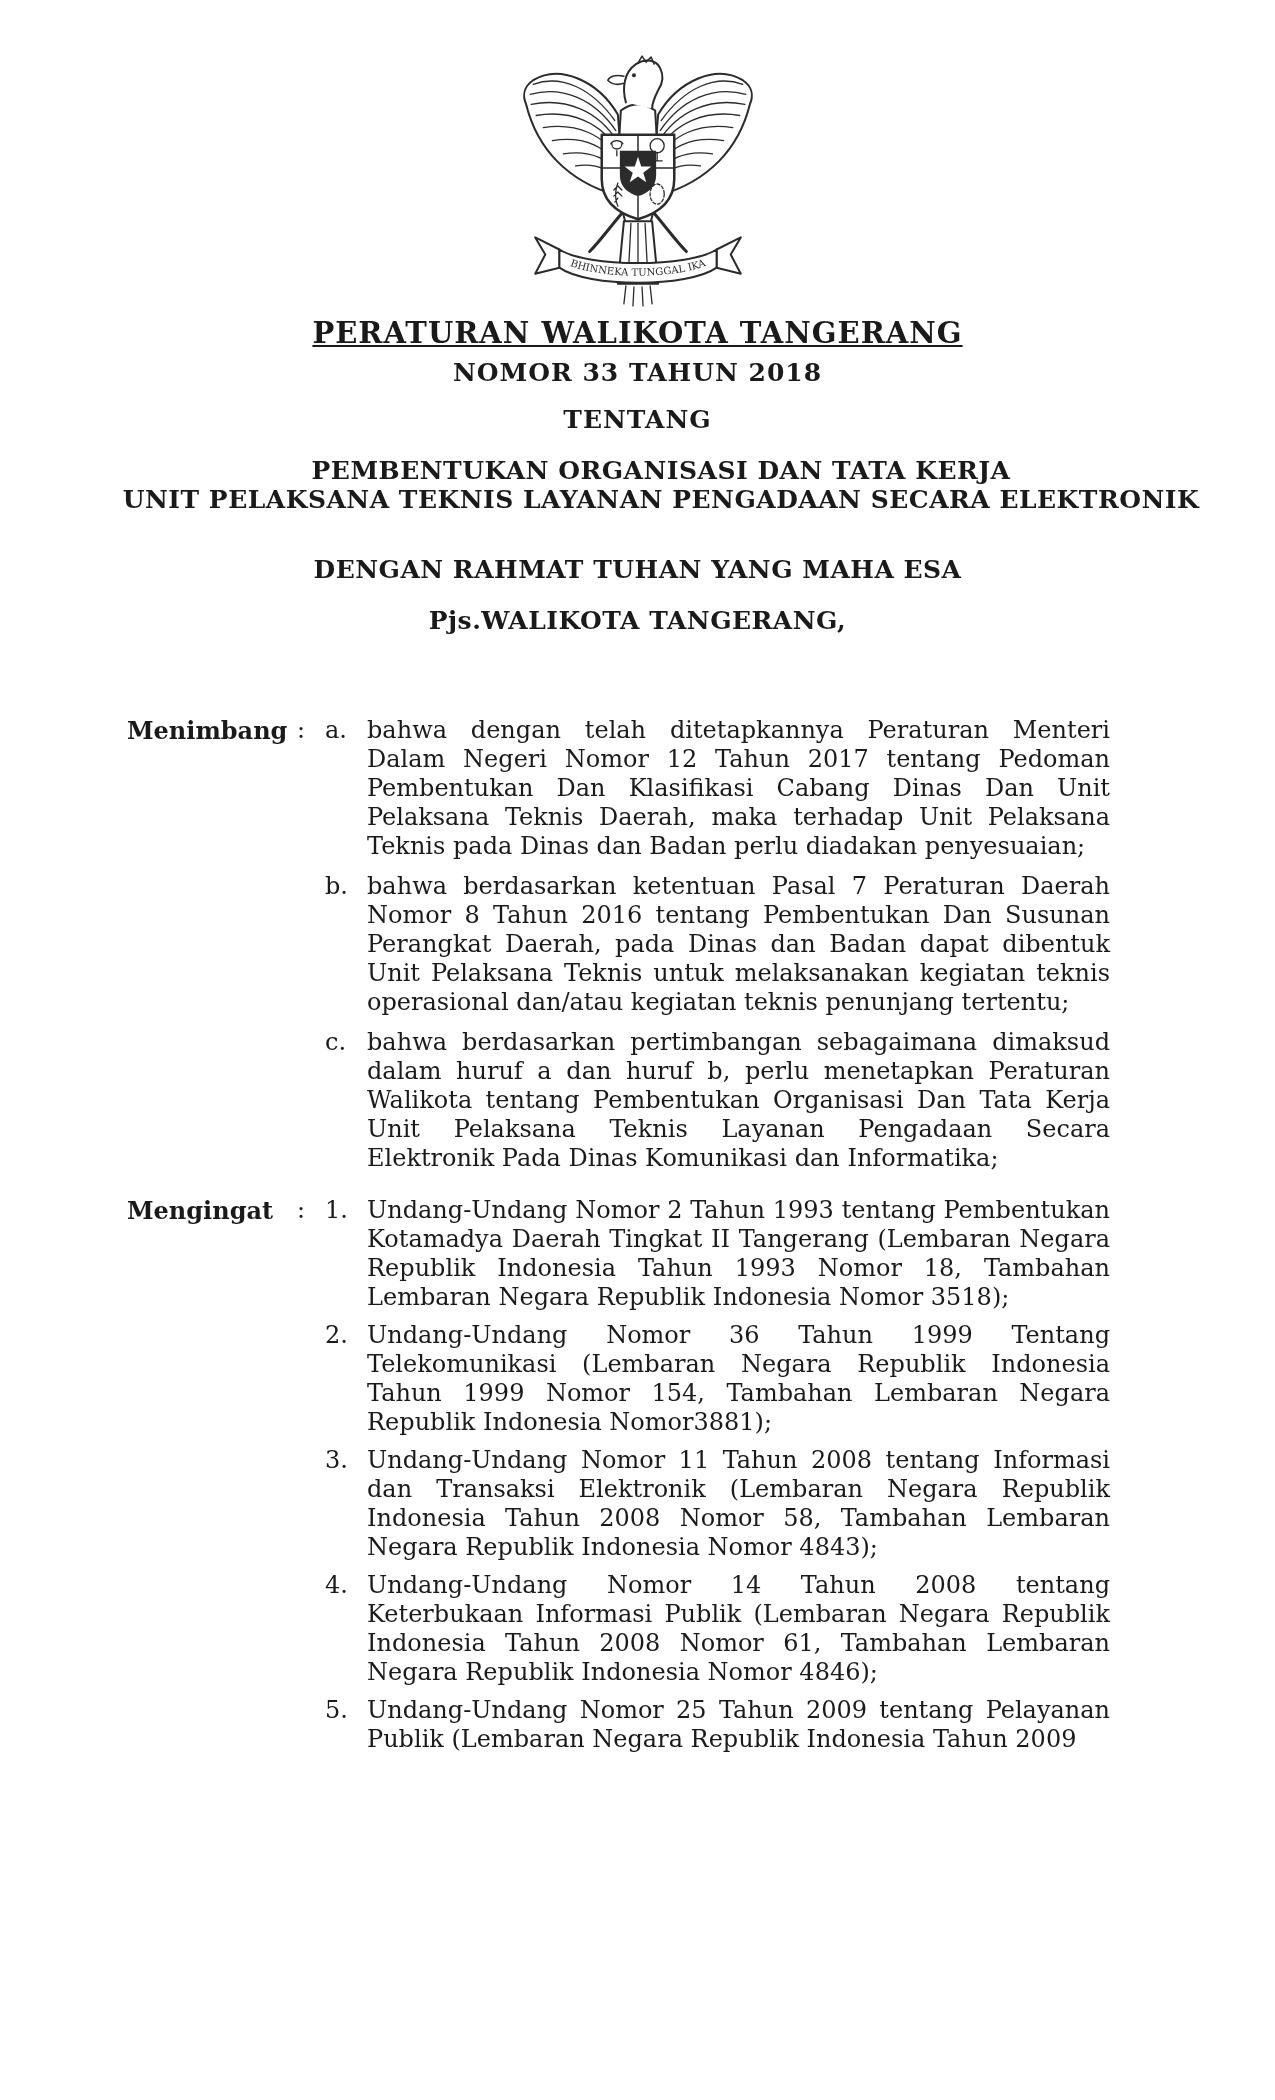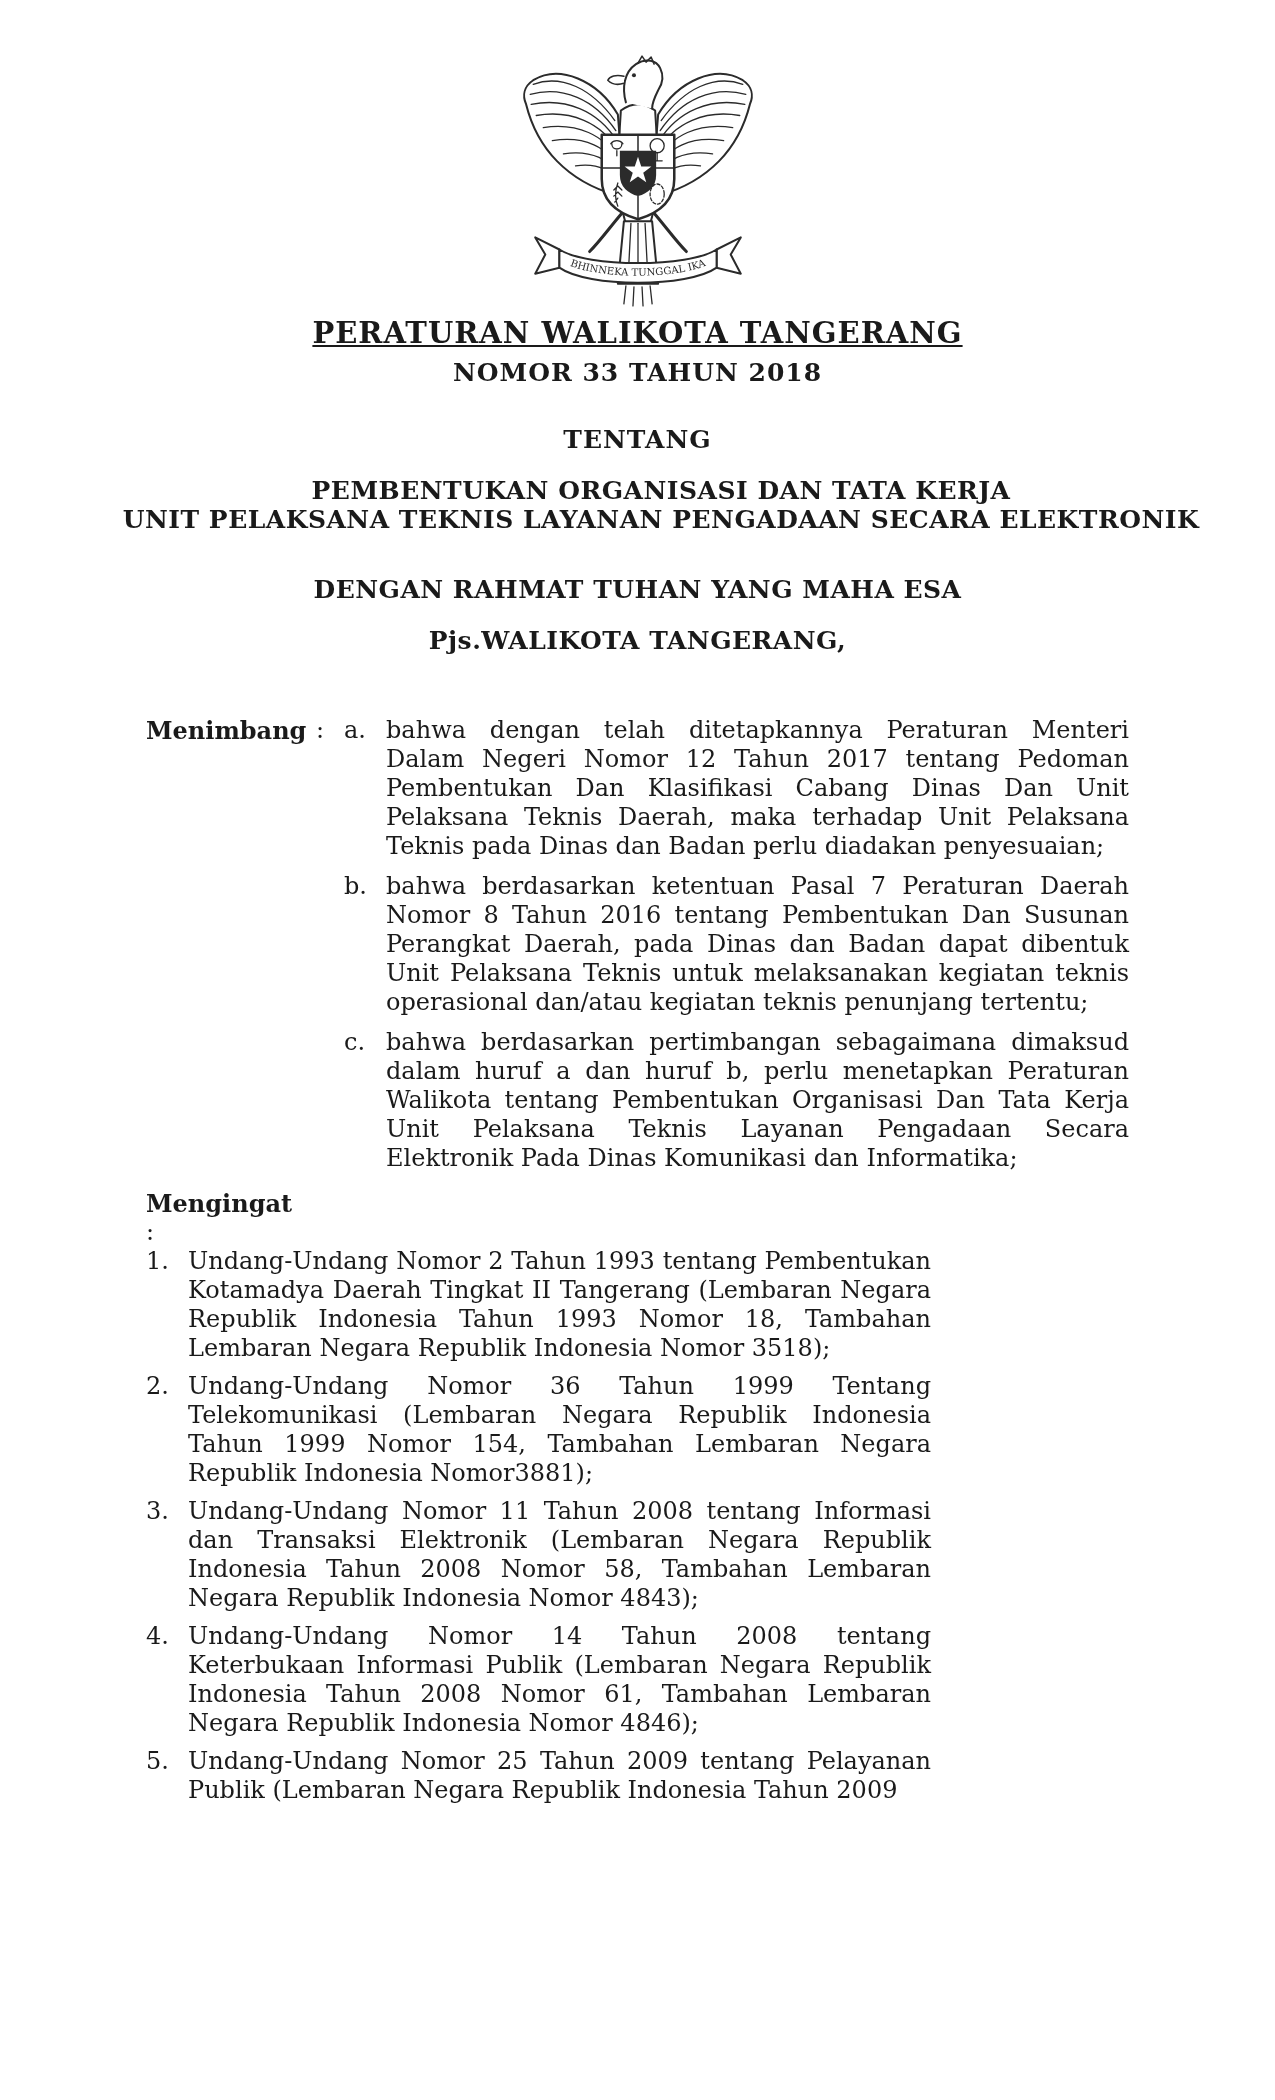--- a/index.html
+++ b/index.html
@@ -17,31 +17,31 @@
   }
   .emblem-svg { width:242px; height:264px; }
 
   .head-block {
     position:absolute; top:318px; left:0; width:100%;
     text-align:center; font-weight:bold;
   }
   .h-provinsi  { font-size:27px; line-height:32px; letter-spacing:1px; }
   .h-peraturan { font-size:29px; line-height:31px; letter-spacing:1px;text-decoration:underline; }
   .h-nomor     { font-size:25px; line-height:31px; letter-spacing:1px; margin-top:8px; }
-  .h-tentang   { font-size:25px; line-height:31px; letter-spacing:1px; margin-top:36px;text-align:center; }
+  .h-tentang   { font-size:25px; line-height:31px; letter-spacing:1px; margin-top:16px;text-align:center; }
   .h-title     { font-size:25px; line-height:29px; letter-spacing:0.5px; margin-top:21px;padding-left:47px; }
   .h-rahmat    { font-size:25px; line-height:31px; letter-spacing:0.5px; margin-top:40px; }
   .h-pjs       { font-size:25px; line-height:31px; letter-spacing:0.5px; margin-top:20px; }
 
   .body-block {
-    position:absolute; top:716px; left:146px; width:983px;
+    position:absolute; top:716px; left:127px; width:983px;
     font-size:24px; line-height:29px;
   }
   .section { display:flex; align-items:flex-start; }
-  .section.mengingat { margin-top:16px;flex-direction:column; }
+  .section.mengingat { margin-top:23px; }
   .sec-label { width:170px; font-weight:bold; flex:0 0 auto; }
   .sec-colon { width:28px; flex:0 0 auto; }
   .sec-items { width:785px; flex:0 0 auto; }
   .item { display:flex; margin-bottom:11px; }
   .section.mengingat .item { margin-bottom:9px; }
   .item:last-child { margin-bottom:0; }
   .item-marker { width:42px; flex:0 0 auto; }
   .item-text { width:743px; flex:0 0 auto; text-align:justify; }
 </style>
 </head>

